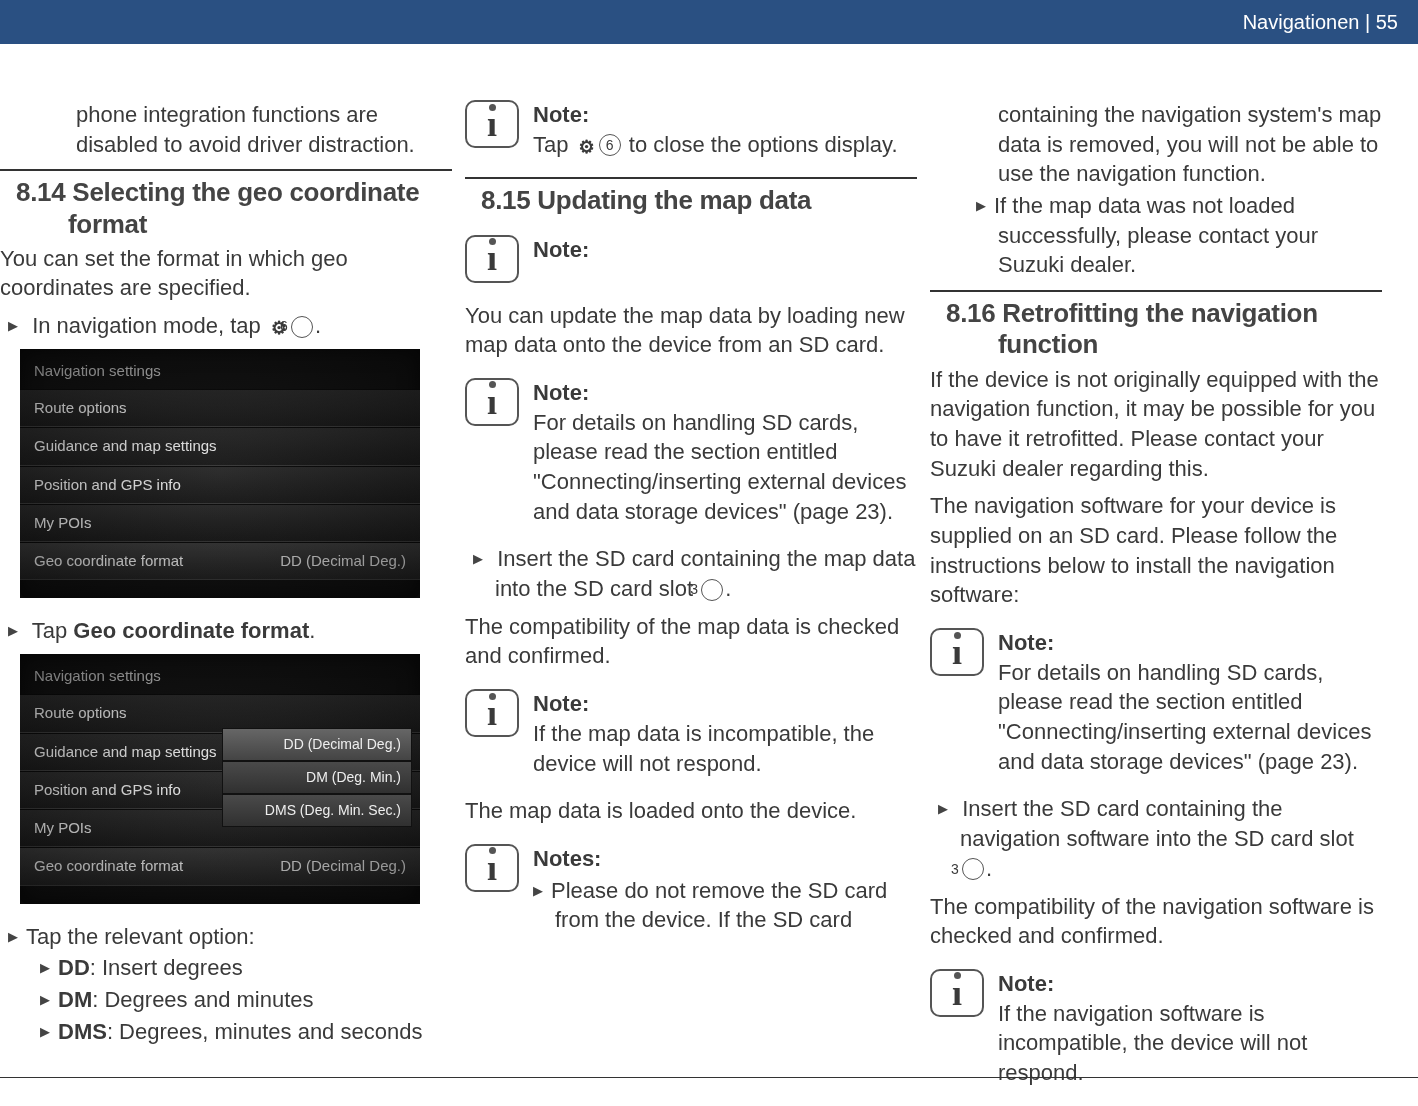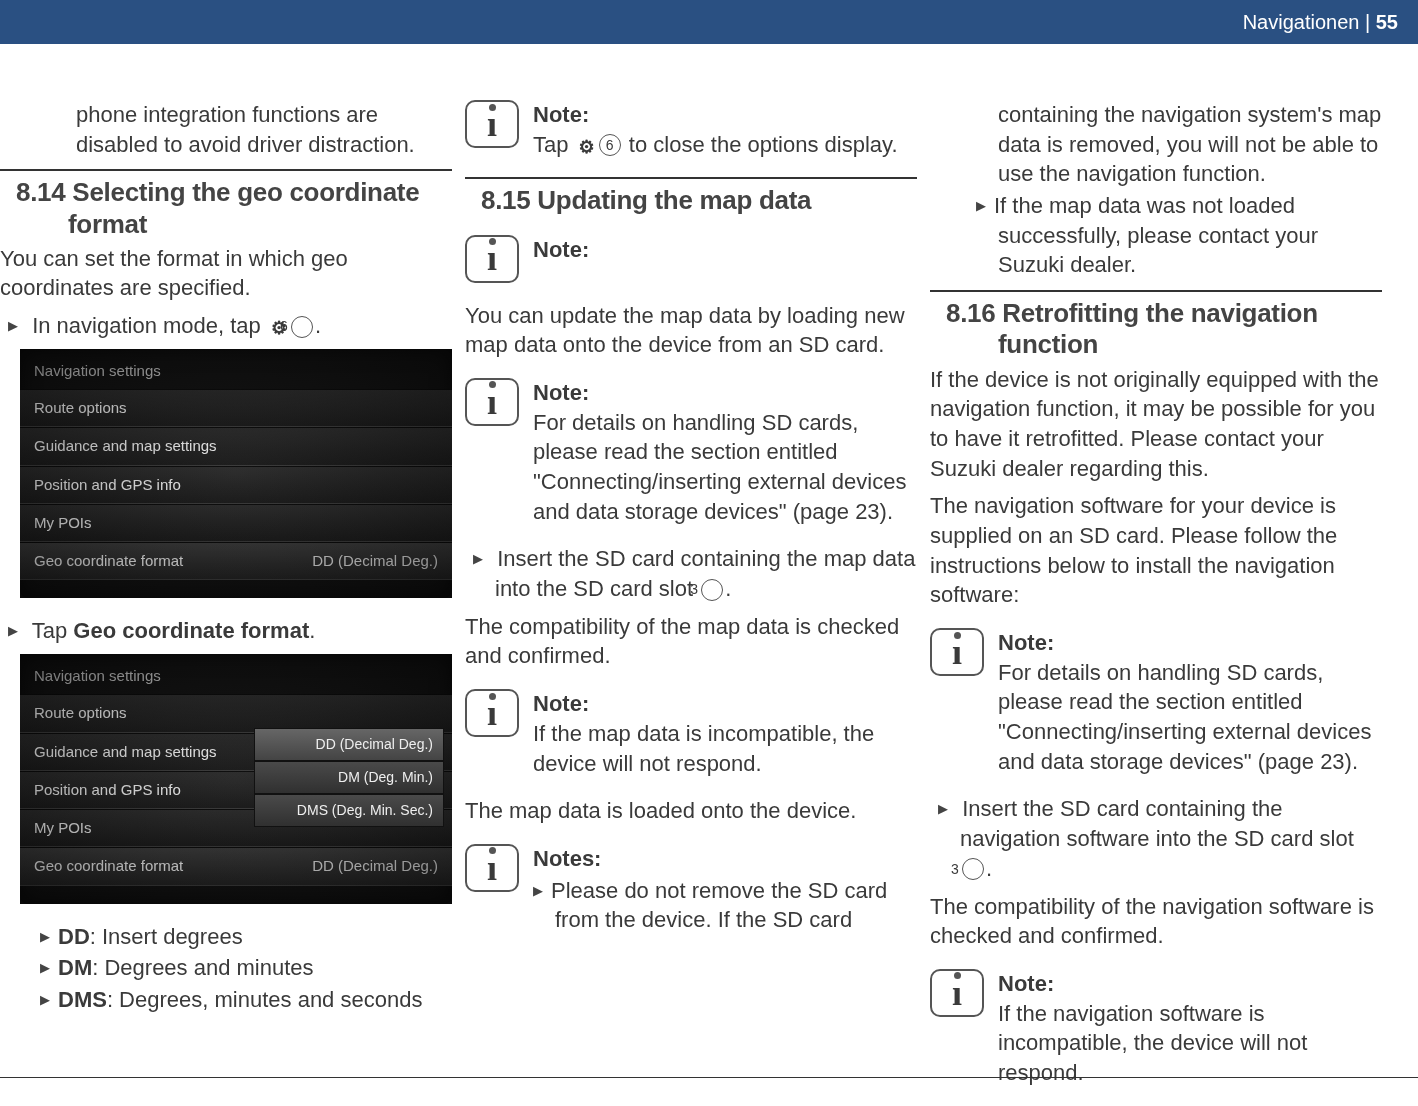--- a/index.html
+++ b/index.html
@@ -15,21 +15,21 @@
     background: #2a5082;
     color: #fff;
     height: 44px;
     display: flex;
     justify-content: flex-end;
     align-items: center;
     padding: 0 20px;
     font-size: 20px;
   }
   .header .page-ind { font-weight: 300; }
-  .header .page-ind b { font-weight: 700; }
+  .header .page-ind b { font-weight: 400; }
   .content {
     display: flex;
     gap: 13px;
     padding: 56px 0 0 0;
   }
   .col {
     width: 452px;
     font-size: 22px;
     line-height: 1.35;
     color: #3a3a3a;
@@ -118,21 +118,21 @@
     transform: translateY(-17px);
     width: 7px; height: 7px; background:#555; border-radius:50%;
   }
   .note-body .note-title { font-weight: 700; }
   
   .shot {
     background: #111;
     border-radius: 0;
     padding: 10px 0 18px 0;
     margin: 8px 0 18px 20px;
-    width: 432px;
+    width: 400px;
     position: relative;
     box-shadow: inset 0 0 20px rgba(0,0,0,0.6);
   }
   .shot::after{
     content:"";
     position:absolute; inset:0;
     border-radius:0 0 8px 8px;
     pointer-events:none;
     background: radial-gradient(ellipse at center, rgba(255,255,255,0.02), rgba(0,0,0,0.4) 95%);
   }
@@ -251,20 +251,21 @@
         <span>Geo coordinate format</span>
         <span class="rval">DD (Decimal Deg.)</span>
       </div>
       <div class="popup">
         <div class="prow sel">DD (Decimal Deg.)</div>
         <div class="prow">DM (Deg. Min.)</div>
         <div class="prow">DMS (Deg. Min. Sec.)</div>
       </div>
     </div>
 
+    <p class="step arrow">Tap the relevant option:</p>
     <p class="substep arrow"><b>DD</b><span>: Insert degrees</span></p>
     <p class="substep arrow"><b>DM</b><span>: Degrees and minutes</span></p>
     <p class="substep arrow"><b>DMS</b><span>: Degrees, minutes and seconds</span></p>
   </div>
 
   <div class="col col2">
     <div class="note-box" style="margin-top:0">
       <div class="info-icon">
           <span>ı</span>
           <span class="dot"></span>

